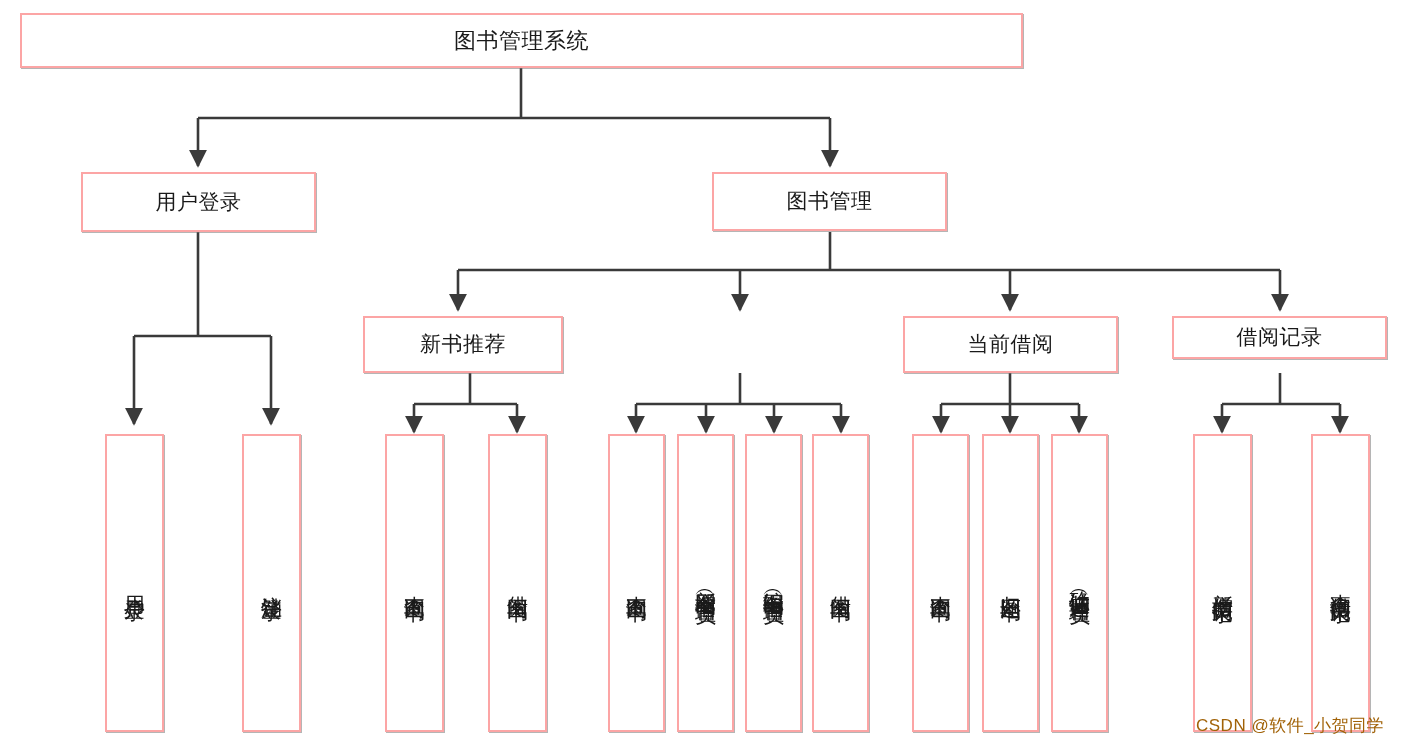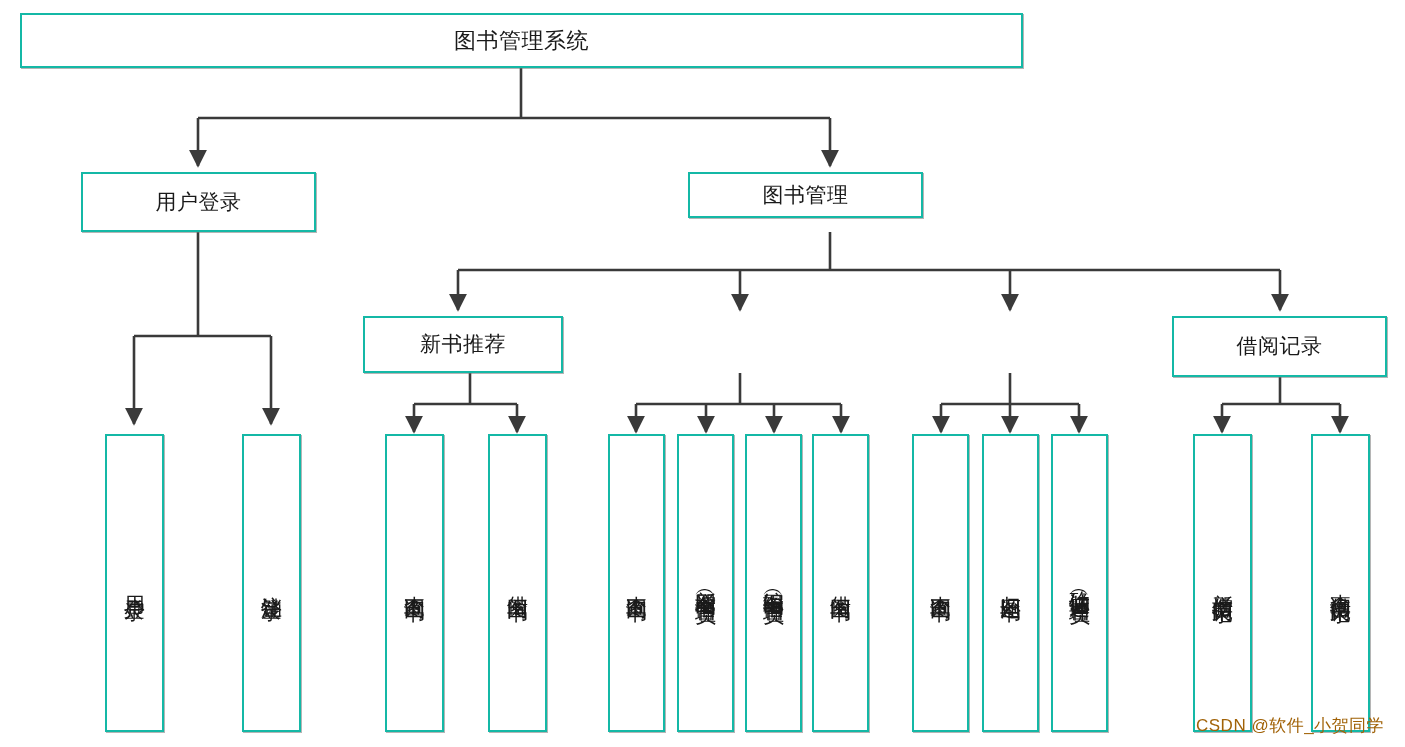--- a/index.html
+++ b/index.html
@@ -23,21 +23,21 @@
     left: 0;
     top: 0;
     width: 1405px;
     height: 747px;
     pointer-events: none;
   }
   .node {
     position: absolute;
     box-sizing: border-box;
     background: #ffffff;
-    border: 2px solid #14b8a6;
+    border: 2px solid #fca5a5;
     display: flex;
     align-items: center;
     justify-content: center;
     color: #1a1a1a;
     box-shadow: 1px 1px 0 rgba(120,120,120,0.55);
   }
   .node .label {
     display: block;
     text-align: center;
     line-height: 1.18;
@@ -128,28 +128,31 @@
     </g>
   </svg>
 
   <div class="node root horizontal" style="left:20px; top:13px; width:1003px; height:55px;">
     <span class="label">图书管理系统</span>
   </div>
 
   <div class="node horizontal" style="left:81px; top:172px; width:235px; height:60px;">
     <span class="label">用户登录</span>
   </div>
-  <div class="node horizontal" style="left:688px; top:172px; width:235px; height:46px;">
+  <div class="node horizontal" style="left:712px; top:172px; width:235px; height:59px;">
     <span class="label">图书管理</span>
   </div>
 
   <div class="node horizontal" style="left:363px; top:316px; width:200px; height:57px;">
     <span class="label">新书推荐</span>
   </div>
-  <div class="node horizontal" style="left:1172px; top:316px; width:215px; height:61px;">
+  <div class="node horizontal" style="left:903px; top:316px; width:215px; height:57px;">
+    <span class="label">当前借阅</span>
+  </div>
+  <div class="node horizontal" style="left:1172px; top:316px; width:215px; height:43px;">
     <span class="label">借阅记录</span>
   </div>
 
   <div class="node vertical" style="left:105px; top:434px; width:59px; height:298px;">
     <span class="label">用户登录</span>
   </div>
   <div class="node vertical" style="left:242px; top:434px; width:59px; height:298px;">
     <span class="label">注销登录</span>
   </div>
 

